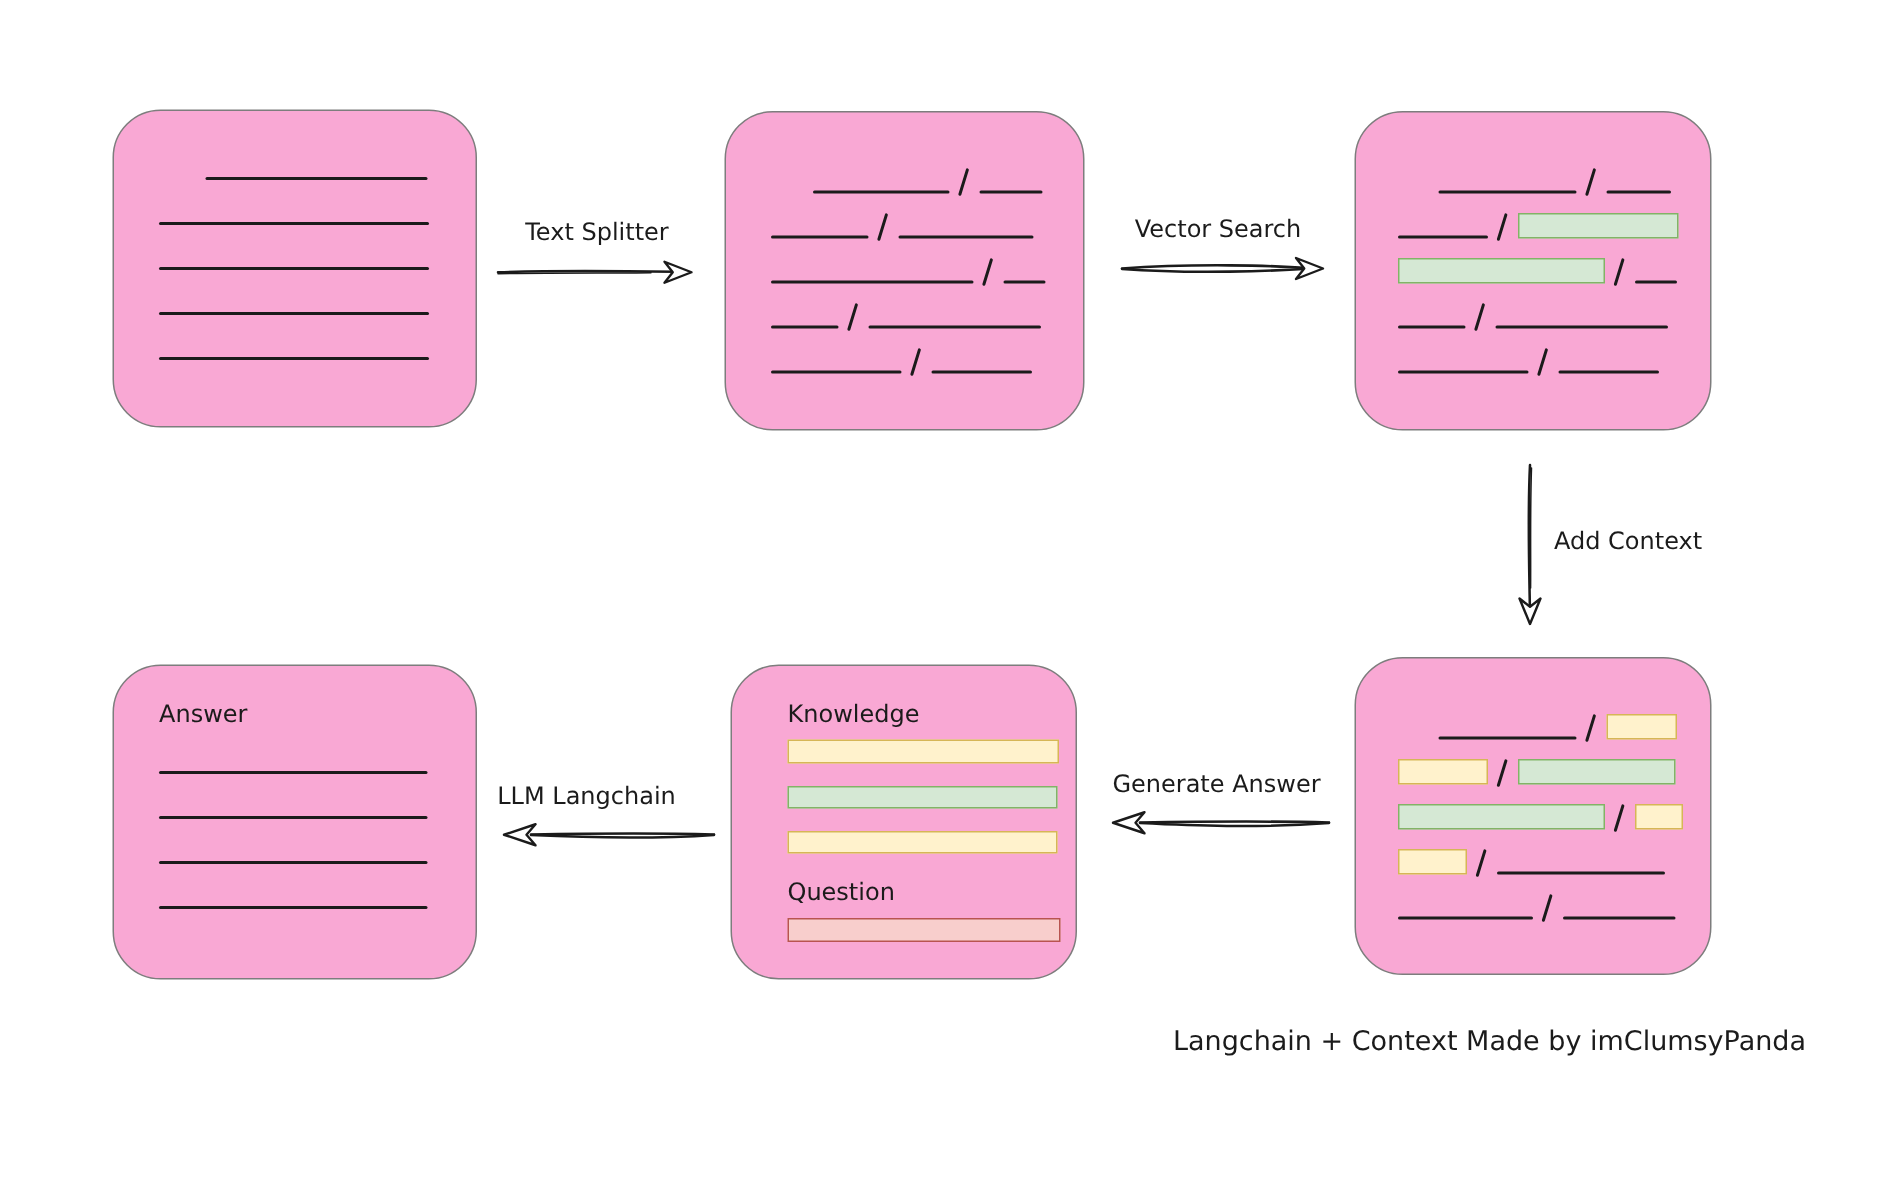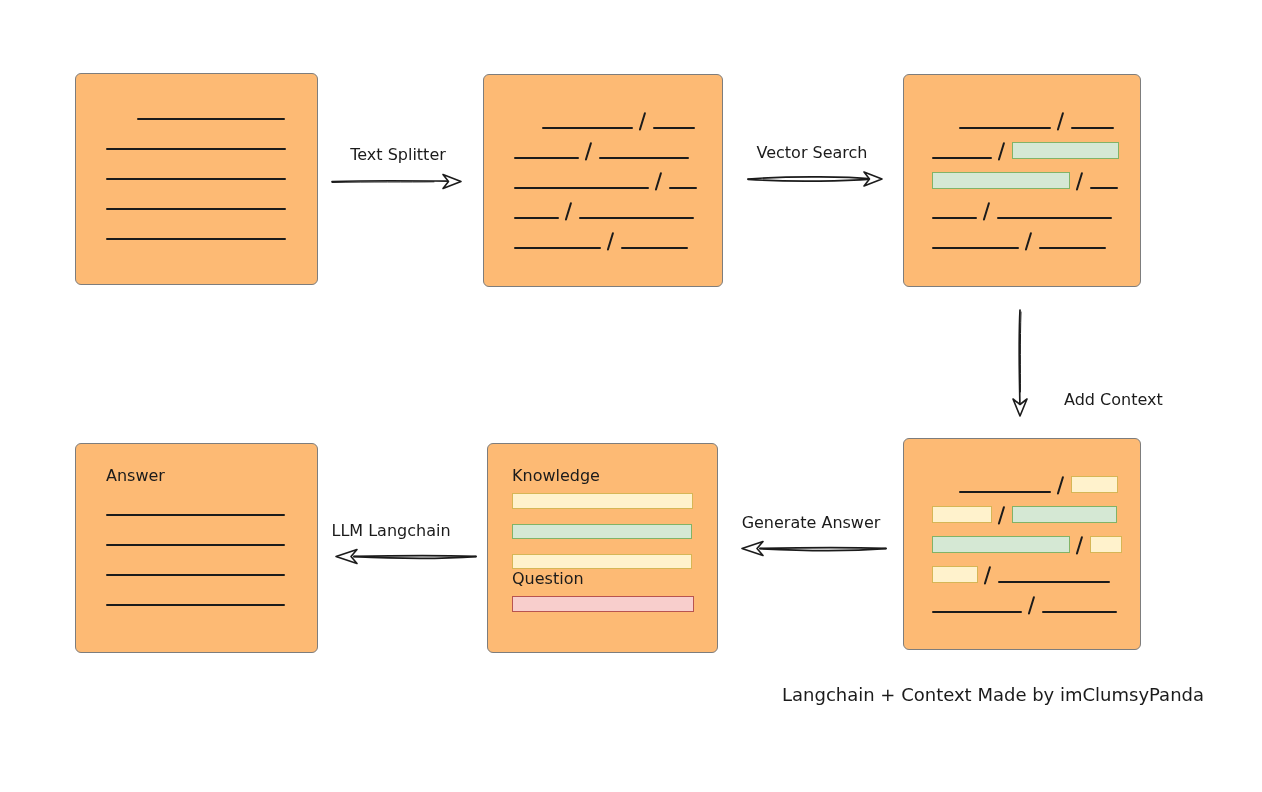--- a/index.html
+++ b/index.html
@@ -11,29 +11,29 @@
   }
   html, body { margin:0; padding:0; }
   body {
     width:1262px; height:792px; background:#ffffff;
     font-family:"DejaVu Sans","Liberation Sans",sans-serif;
     color:var(--ink); position:relative; overflow:hidden;
   }
   .canvas { position:absolute; left:0; top:0; width:1262px; height:792px; }
 
   .box {
-    position:absolute; background:#fdba74;
-    border:1.4px solid var(--box-border); border-radius:6px;
+    position:absolute; background:#f9a8d4;
+    border:1.4px solid var(--box-border); border-radius:32px;
     box-sizing:border-box;
   }
   #box-source     { left:75px;  top:73px;  width:243px; height:212px; }
   #box-split      { left:483px; top:74px;  width:240px; height:213px; }
   #box-vectors    { left:903px; top:74px;  width:238px; height:213px; }
   #box-context    { left:903px; top:438px; width:238px; height:212px; }
-  #box-prompt     { left:487px; top:443px; width:231px; height:210px; }
+  #box-prompt     { left:487px; top:443px; width:231px; height:210px;padding-left:13px; }
   #box-answer     { left:75px;  top:443px; width:243px; height:210px; }
 
   .rows { display:flex; flex-direction:column; }
   #box-source  .rows { padding:16px 0 0 30px; }
   #box-split   .rows { padding:24px 0 0 30px; }
   #box-vectors .rows { padding:24px 0 0 28px; }
   #box-context .rows { padding:24px 0 0 28px; }
 
   .row { height:30px; display:flex; align-items:flex-end; }
   .seg { flex:none; }
@@ -49,21 +49,21 @@
 
   .box-label { font-size:16px; line-height:20px; color:var(--ink); }
 
   .prompt-inner { padding:22px 0 0 24px; }
   .bars { display:flex; flex-direction:column; margin-top:7px; }
   .bars .bar + .bar { margin-top:15px; }
   .bar { box-sizing:border-box; border:1.5px solid; }
   .bar-yellow { background:var(--yellow-fill); border-color:var(--yellow-border); }
   .bar-green  { background:var(--green-fill);  border-color:var(--green-border); }
   .bar-red    { background:var(--red-fill);    border-color:var(--red-border); }
-  .prompt-inner .question-label { }
+  .prompt-inner .question-label { margin-top:16px; }
 
   .answer-inner { padding:22px 0 0 30px; }
   .answer-line { margin-top:28px; }
 
   .arrow { position:absolute; }
   .arrow-label {
     position:absolute; font-size:16px; line-height:18px; color:var(--ink);
     text-align:center; white-space:nowrap;
   }
   .caption {
@@ -169,21 +169,21 @@
           <span class="seg seg-line" style="width: 115px;"></span>
         </div>
         <div class="row">
           <span class="seg seg-line" style="width: 87px;"></span>
           <span class="seg seg-slash"></span>
           <span class="seg seg-line" style="width: 67px;"></span>
         </div>
       </div>
   </div>
 
-  <div class="arrow-label" style="left:1064px; top:352px; text-align:center;margin-top:39px;">Add Context</div>
+  <div class="arrow-label" style="left:1036px; top:352px; text-align:center;">Add Context</div>
   <svg class="arrow" style="left:1008px; top:308px;" width="24" height="110" viewBox="0 0 24 110">
     <path class="stroke" d="M12 2 C 10.4 34, 11.4 66, 11.9 96"></path>
     <path class="thin" d="M13 4 C 12 34, 12.6 60, 12.4 84"></path>
     <path class="head" d="M5 91 L12 108 L19 91 L12 96.5 Z"></path>
   </svg>
 
   <div class="box" id="box-context">
     <div class="rows">
         <div class="row">
           <span class="seg seg-gap" style="width: 27px;"></span>

